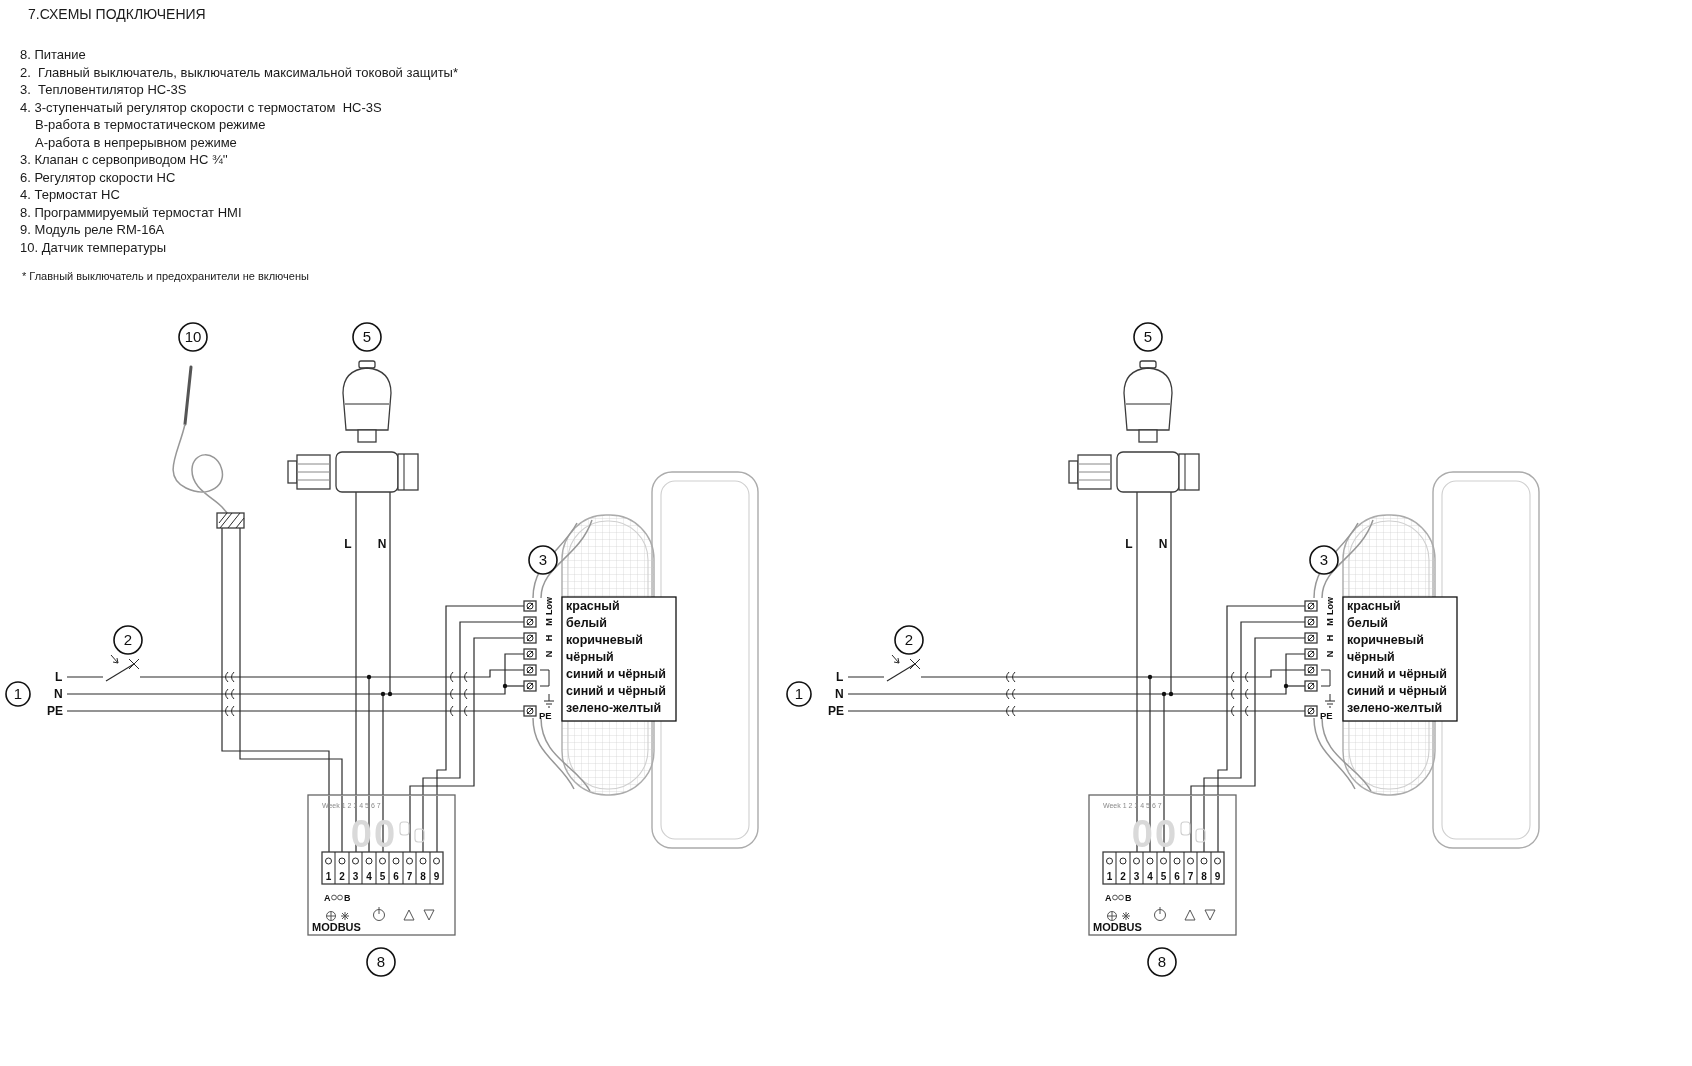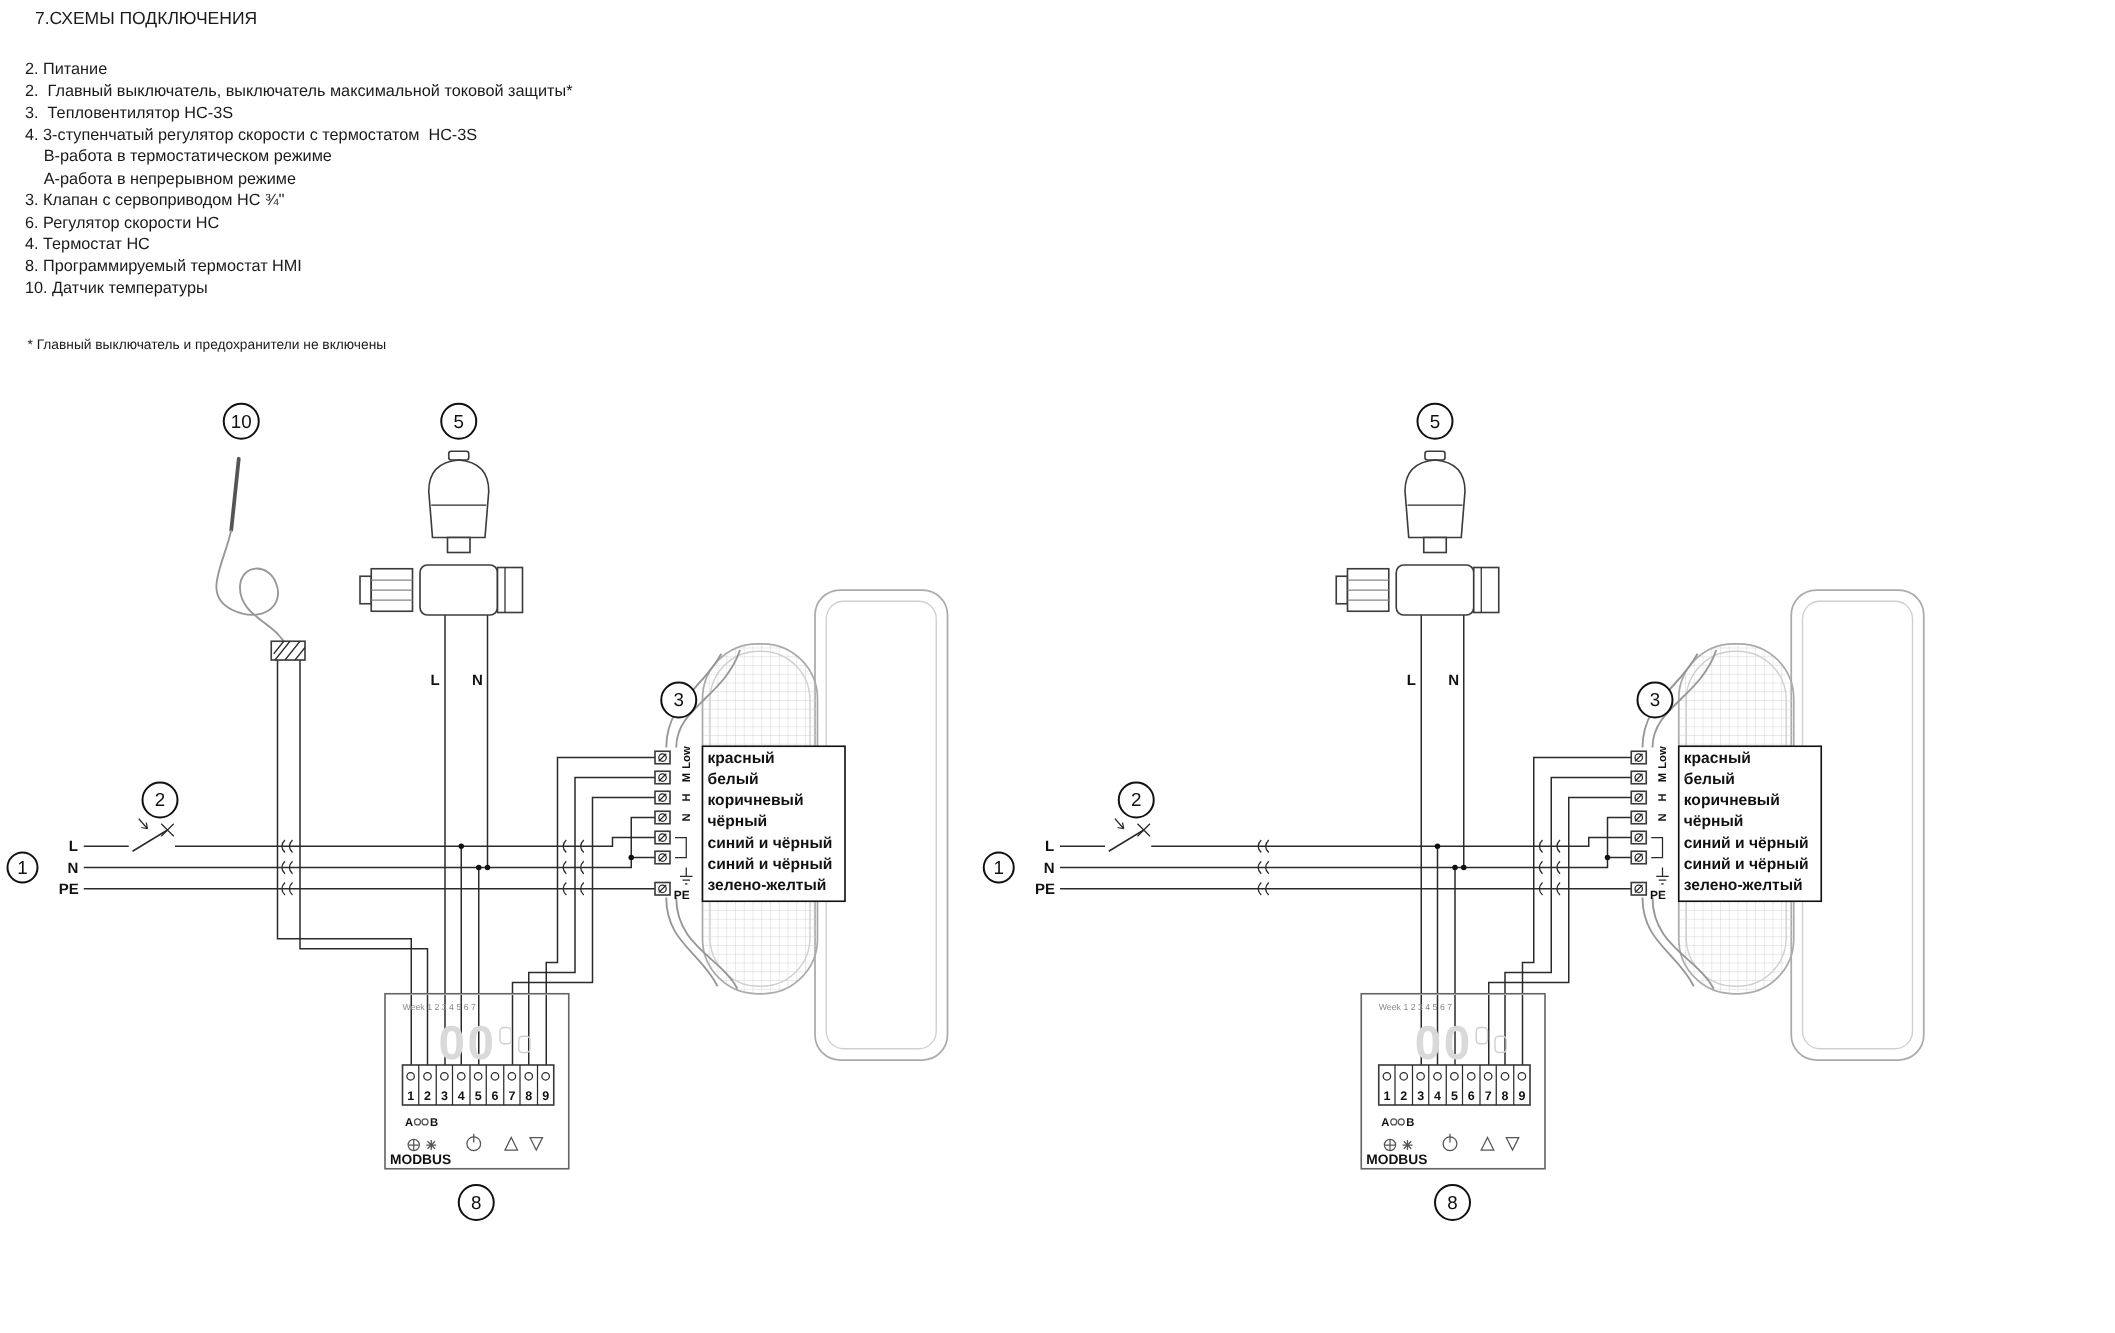--- a/index.html
+++ b/index.html
@@ -35,30 +35,31 @@
   .modbus{font:700 11px "Liberation Sans",sans-serif;}
   .pe{font:700 9.5px "Liberation Sans",sans-serif;}
   .icoline{fill:none;stroke:#555;stroke-width:1;}
 </style>
 </head>
 <body>
 
 <div class="title">7.СХЕМЫ ПОДКЛЮЧЕНИЯ</div>
 
 <div class="legend">
-  <div>2. Питание</div>
+  <div>8. Питание</div>
   <div>2.  Главный выключатель, выключатель максимальной токовой защиты*</div>
   <div>3.  Тепловентилятор НС-3S</div>
   <div>4. 3-ступенчатый регулятор скорости с термостатом  НС-3S</div>
   <div class="indent">В-работа в термостатическом режиме</div>
   <div class="indent">А-работа в непрерывном режиме</div>
   <div>3. Клапан с сервоприводом НС ¾''</div>
   <div>6. Регулятор скорости НС</div>
   <div>4. Термостат НС</div>
   <div>8. Программируемый термостат HMI</div>
+  <div>9. Модуль реле RM-16A</div>
   <div>10. Датчик температуры</div>
 </div>
 
 <div class="footnote">* Главный выключатель и предохранители не включены</div>
 
 <svg id="svgL" width="780" height="700" viewBox="0 310 780 700">
   <defs>
     <pattern id="meshL" width="7" height="7" patternUnits="userSpaceOnUse">
       <path d="M7,0 H0 V7" fill="none" stroke="#cfcfcf" stroke-width="0.7"></path>
     </pattern>

